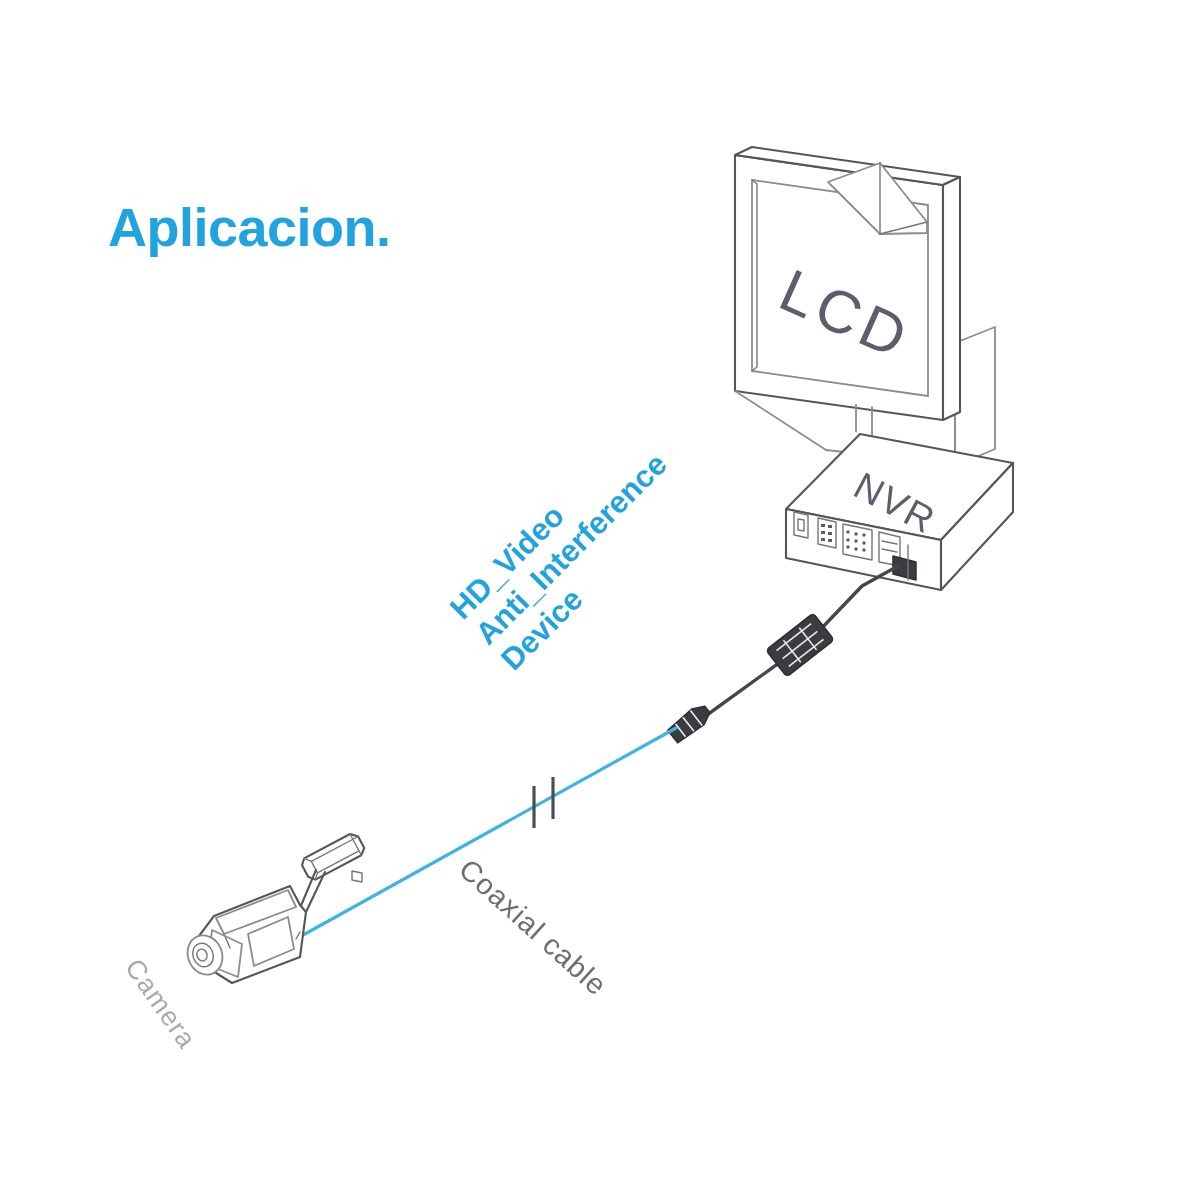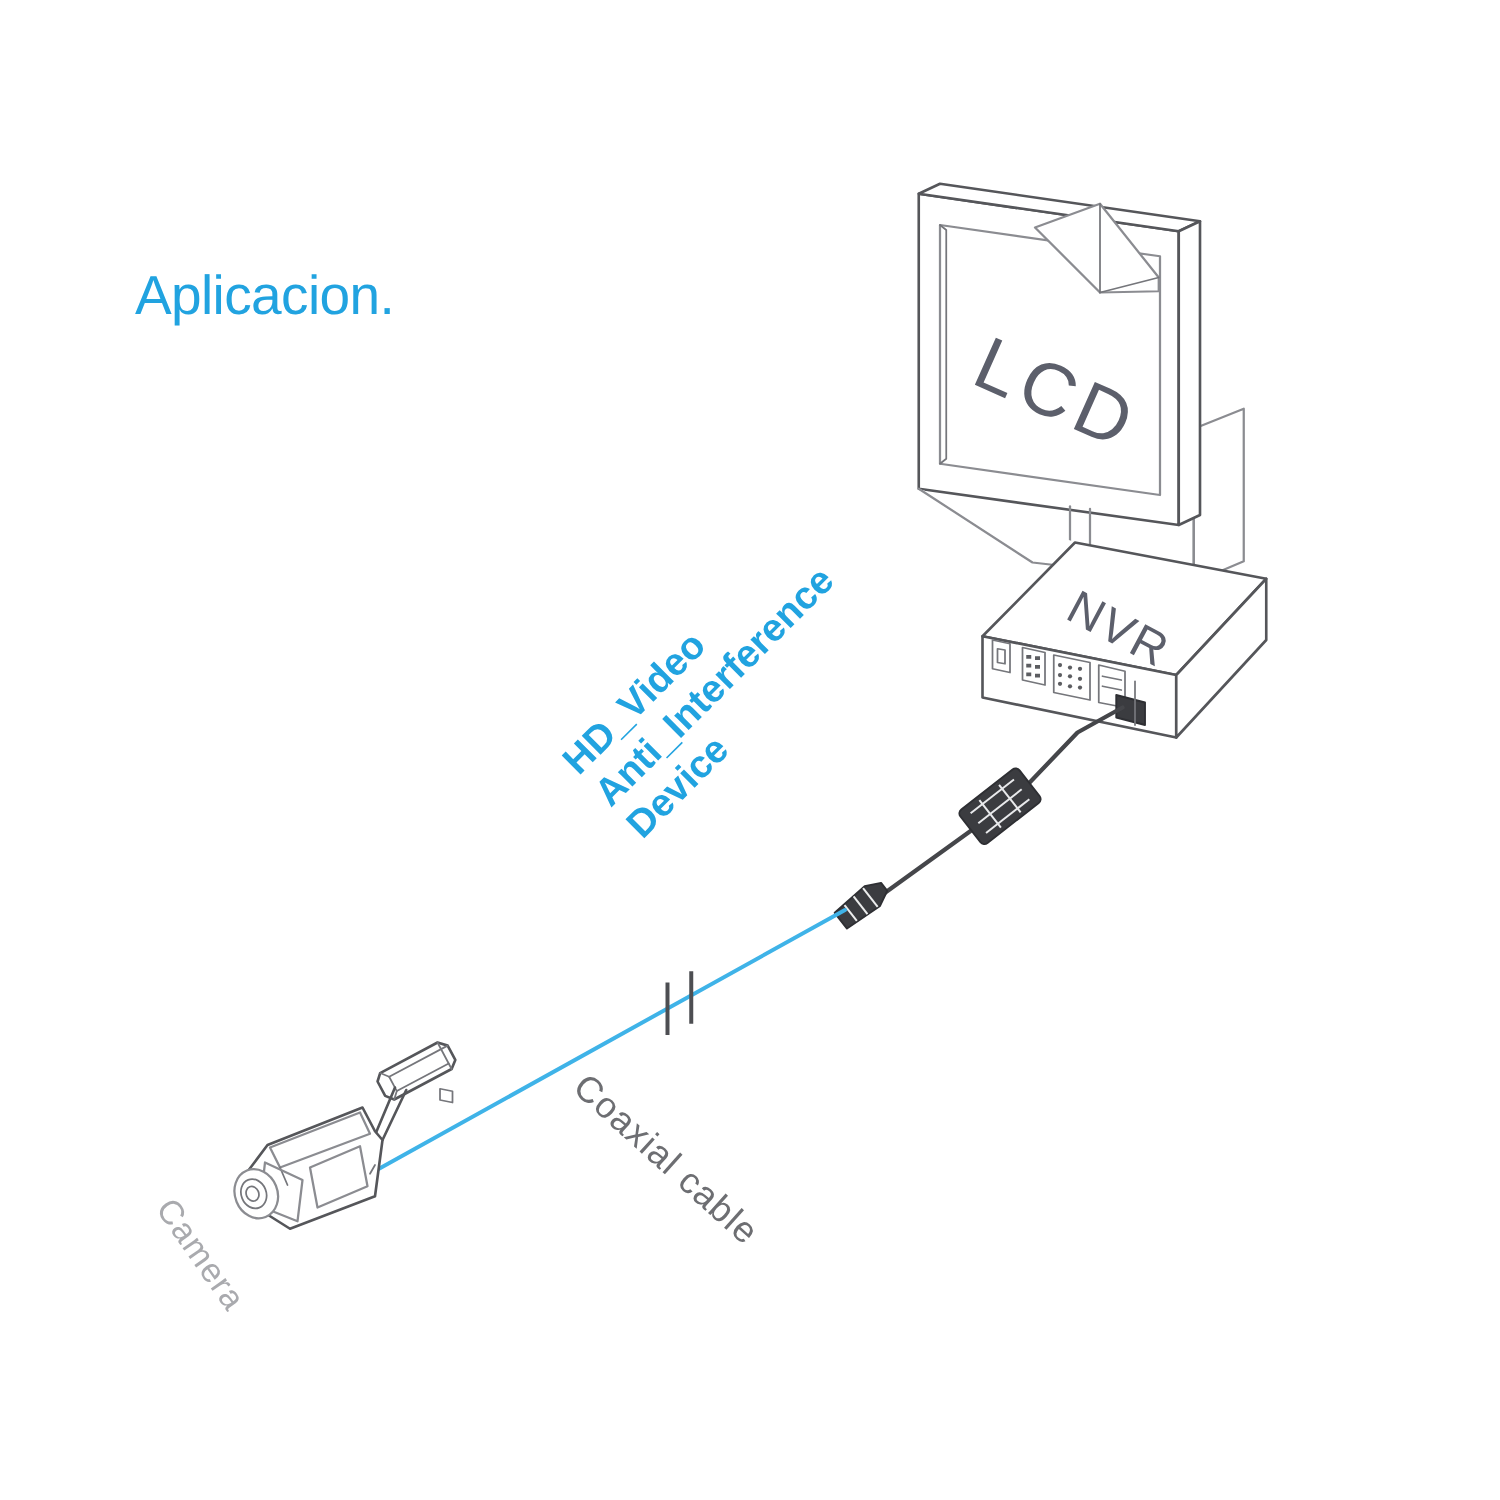--- a/index.html
+++ b/index.html
@@ -26,27 +26,26 @@
     top: 0;
     width: 1200px;
     height: 1200px;
     display: block;
   }
   .title-text {
     position: absolute;
     left: 108px;
     top: 196px;
     font-family: "Liberation Sans", sans-serif;
-    font-size: 44px;
-    font-weight: normal;
+    font-size: 54px;
+    font-weight: bold;
     letter-spacing: -0.5px;
     color: #21a3e0;
     white-space: nowrap;
     user-select: none;
-    margin-top: 16px;
   }
 </style>
 </head>
 <body>
 
 <div id="stage">
 
   <div class="title-text">Aplicacion.</div>
 
   <svg id="diagram-svg" viewBox="0 0 1200 1200" xmlns="http://www.w3.org/2000/svg">

